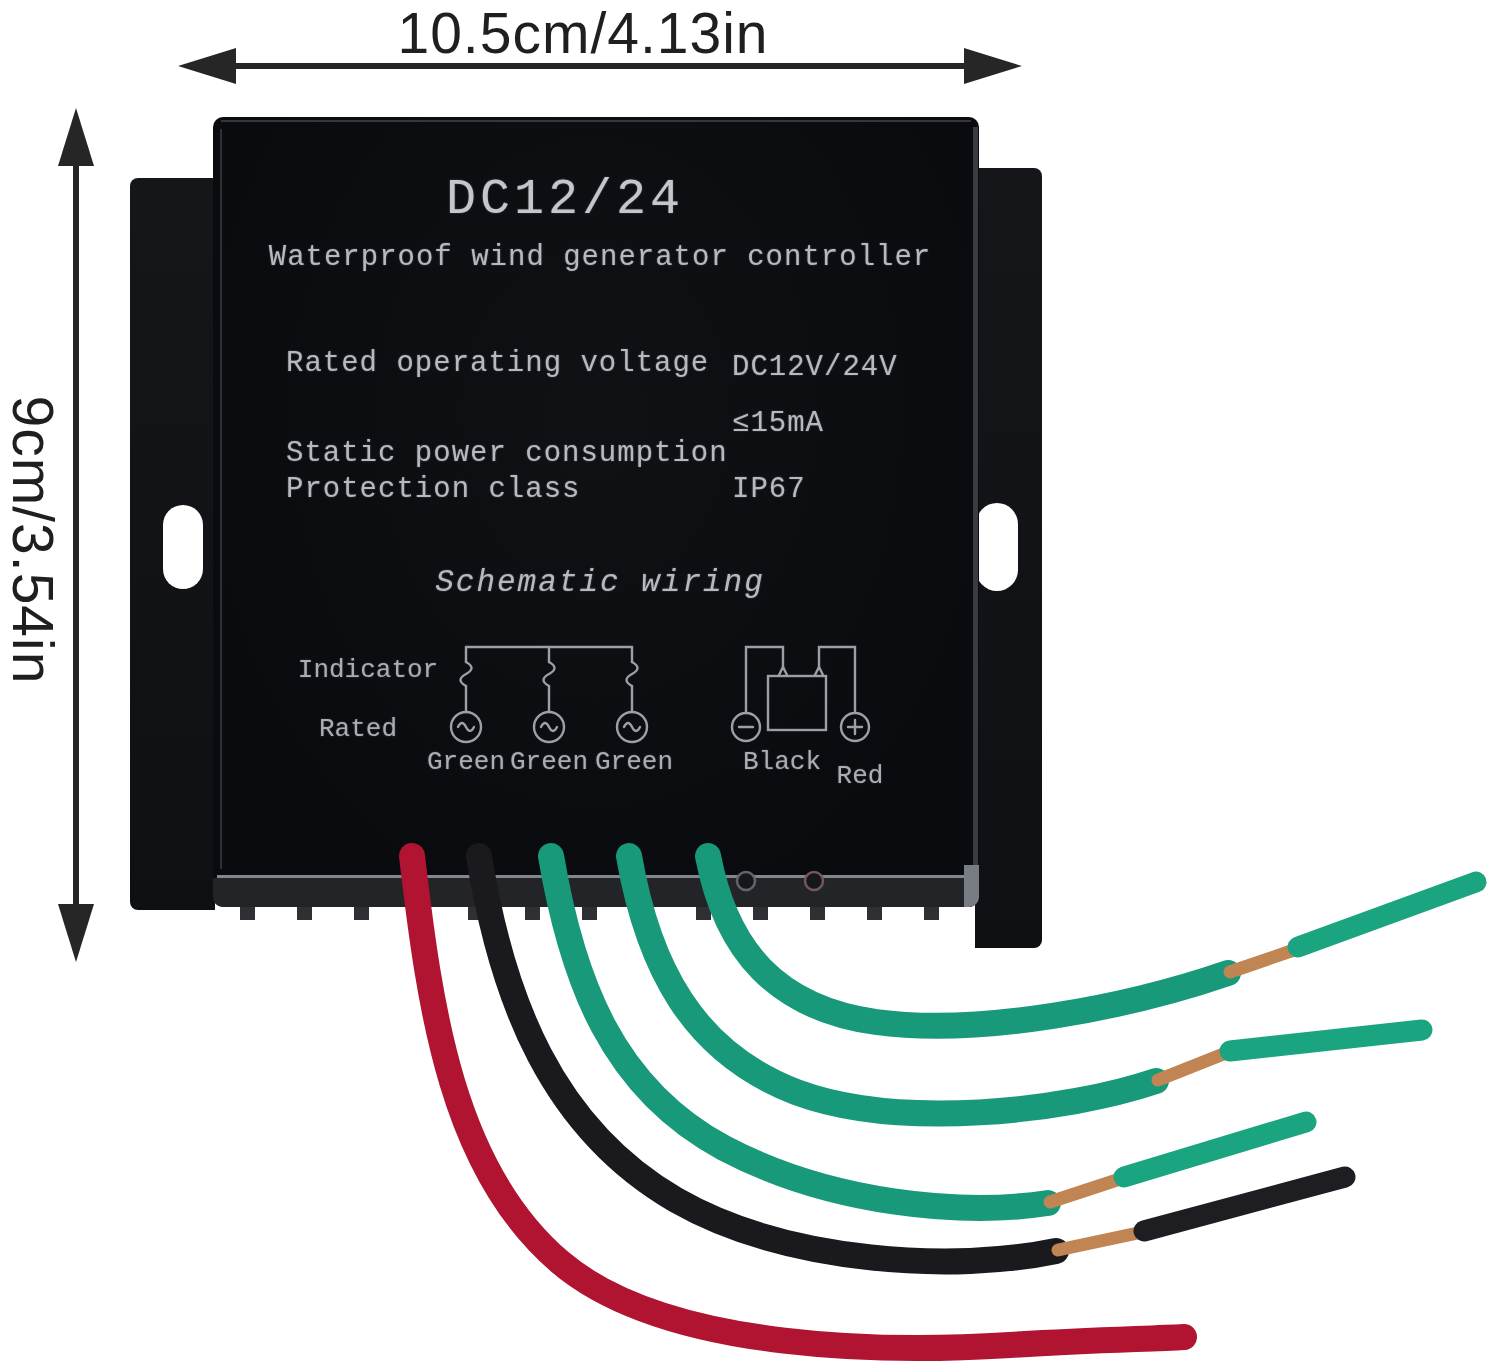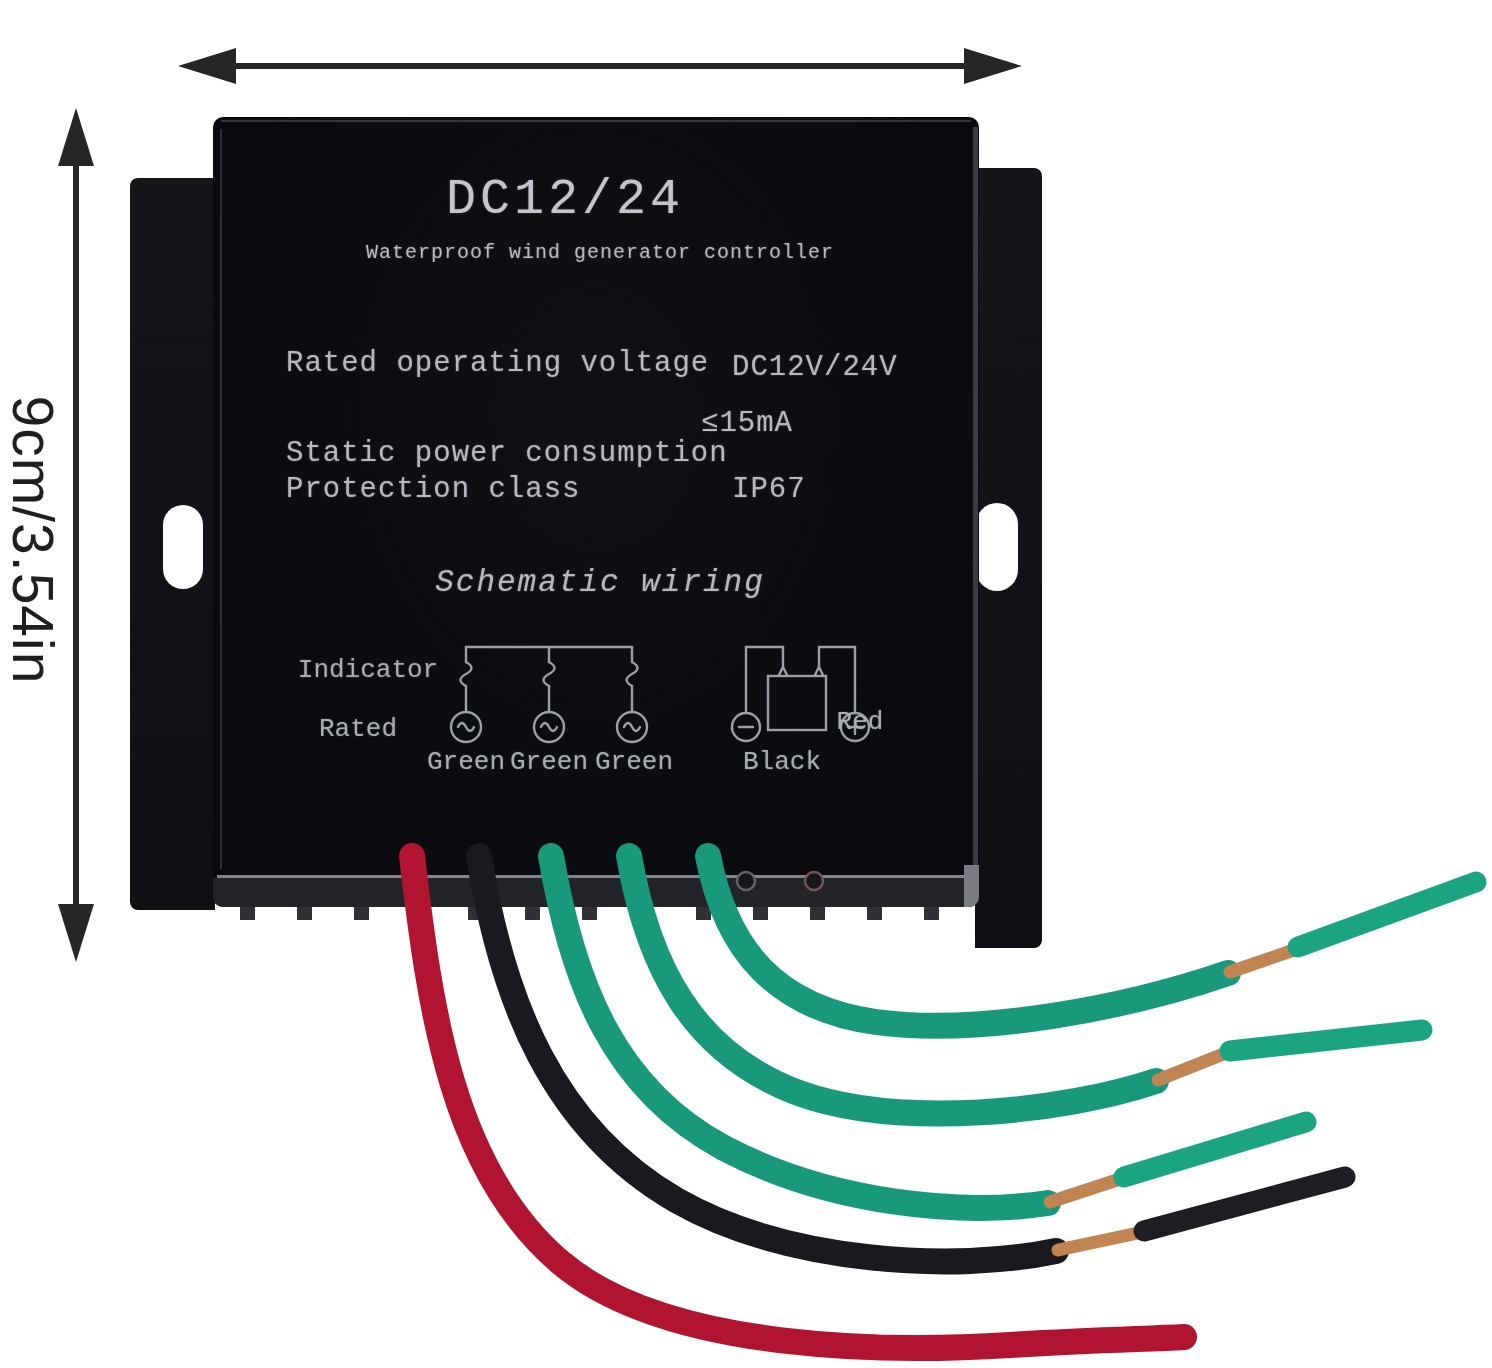--- a/index.html
+++ b/index.html
@@ -37,21 +37,21 @@
   .teeth{
     left:240px;top:905px;width:724px;height:15px;z-index:3;
     background:repeating-linear-gradient(90deg,#2e3034 0 15px,transparent 15px 57px);
   }
   
   .devtext{
     font-family:"Liberation Mono","DejaVu Sans Mono",monospace;
     color:#b6b9bf;white-space:nowrap;text-shadow:0 0 2px rgba(205,208,214,.35);
   }
   .dev-title{left:352px;top:54px;transform:translateX(-50%);font-size:50px;letter-spacing:4px;color:#c3c6cc;}
-  .dev-subtitle{left:387px;top:124px;transform:translateX(-50%);font-size:20px;letter-spacing:1px;}
+  .dev-subtitle{left:387px;top:124px;transform:translateX(-50%);font-size:29px;letter-spacing:1px;}
   .spec-label{font-size:29px;letter-spacing:1px;}
   .spec-value{font-size:29px;letter-spacing:1px;}
   .schem-title{left:387px;top:448px;transform:translateX(-50%);font-size:31px;letter-spacing:2px;font-style:italic;}
   .schem-label{
     position:absolute;font-family:"Liberation Mono","DejaVu Sans Mono",monospace;
     color:#a9adb4;font-size:26px;white-space:nowrap;transform:translate(-50%,-50%);
     z-index:6;text-shadow:0 0 2px rgba(200,203,210,.3);
   }
 </style>
 </head>
@@ -65,20 +65,21 @@
       <polygon points="178,66 236,48 236,84" fill="#262626"></polygon>
       <polygon points="1022,66 964,48 964,84" fill="#262626"></polygon>
     </g>
     <g>
       <line x1="76" y1="136" x2="76" y2="934" stroke="#262626" stroke-width="6"></line>
       <polygon points="76,108 58,166 94,166" fill="#262626"></polygon>
       <polygon points="76,962 58,904 94,904" fill="#262626"></polygon>
     </g>
   </svg>
 
+  <div class="abs dim-label dim-label-h">10.5cm/4.13in</div>
   <div class="abs dim-label dim-label-v">9cm/3.54in</div>
 
   <div class="abs flange flange-left"></div>
   <div class="abs flange flange-right"></div>
   <div class="abs hole hole-left"></div>
   <div class="abs hole hole-right"></div>
 
   <div class="abs teeth"></div>
 
   <div class="abs body">
@@ -88,21 +89,21 @@
     <div class="abs bezel-strip"></div>
     <div class="abs bezel-line"></div>
     <div class="abs bezel-tab"></div>
 
     <div class="abs devtext dev-title">DC12/24</div>
     <div class="abs devtext dev-subtitle">Waterproof wind generator controller</div>
 
     <div class="abs devtext spec-label" style="left:73px;top:216px;margin-top:14px;">Rated operating voltage</div>
     <div class="abs devtext spec-value" style="left:519px;top:216px;margin-top:18px;">DC12V/24V</div>
     <div class="abs devtext spec-label" style="left:73px;top:290px;margin-top:30px;">Static power consumption</div>
-    <div class="abs devtext spec-value" style="left:488px;top:290px;">≤15mA</div>
+    <div class="abs devtext spec-value" style="left:519px;top:290px;">≤15mA</div>
     <div class="abs devtext spec-label" style="left:73px;top:356px;">Protection class</div>
     <div class="abs devtext spec-value" style="left:519px;top:356px;">IP67</div>
 
     <div class="abs devtext schem-title">Schematic wiring</div>
   </div>
 
   <svg id="schematic-wires" class="overlay">
 
     <g fill="none" stroke="#9ba0a8" stroke-width="2.4" stroke-linecap="round">
       <path d="M466,647 H632"></path>
@@ -142,15 +143,15 @@
       <path stroke="#1aa480" stroke-width="21" d="M1298,947 L1476,882"></path>
     </g>
   </svg>
 
   <span class="schem-label" style="left:368px;top:670px;">Indicator</span>
   <span class="schem-label" style="left:358px;top:729px;">Rated</span>
   <span class="schem-label" style="left:466px;top:762px;">Green</span>
   <span class="schem-label" style="left:549px;top:762px;">Green</span>
   <span class="schem-label" style="left:634px;top:762px;">Green</span>
   <span class="schem-label" style="left:772px;top:762px;margin-left:10px;">Black</span>
-  <span class="schem-label" style="left:860px;top:722px;">Red</span>
+  <span class="schem-label" style="left:860px;top:776px;">Red</span>
 
 </div>
 
 </body></html>

